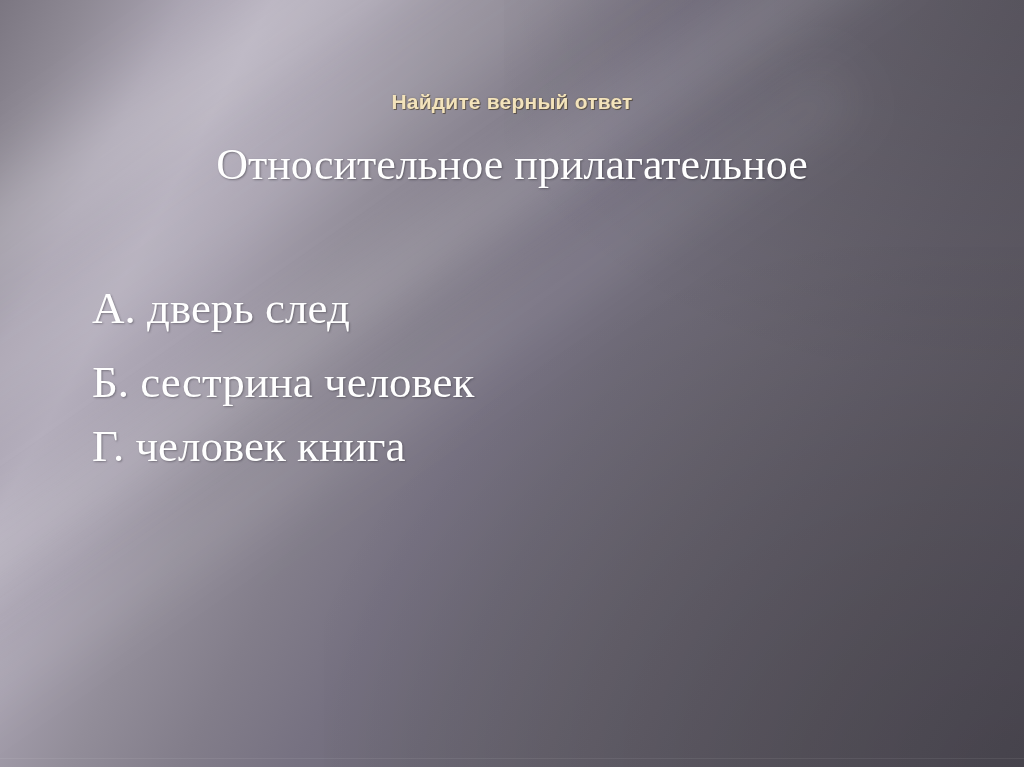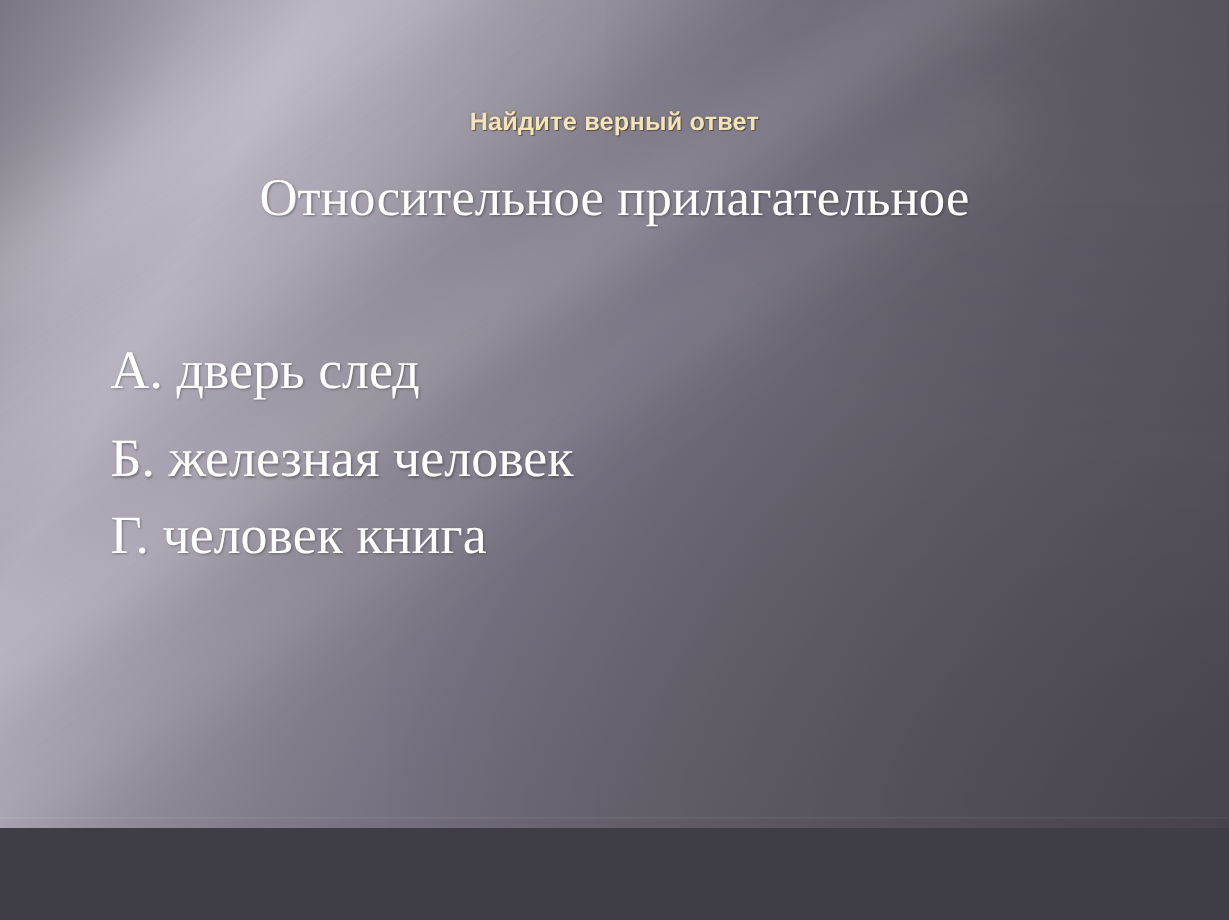--- a/index.html
+++ b/index.html
@@ -4,21 +4,21 @@
 <title>Slide</title>
 <style>
   html, body {
     margin: 0;
     padding: 0;
     background: #3f3d45;
   }
   #slide {
     position: relative;
     width: 1024px;
-    height: 690px;
+    height: 767px;
     overflow: hidden;
     font-family: "Liberation Serif", "DejaVu Serif", serif;
     
     background:
       linear-gradient(123deg,
         rgba(255,255,255,0.00) 0%,
         rgba(255,255,255,0.00) 100%),
       linear-gradient(118deg,
         #7b7681 0%,
         #8e8994 6%,
@@ -170,18 +170,18 @@
   <div class="streak" id="streak-d"></div>
   <div id="shadow-topright"></div>
   <div id="shadow-corner"></div>
 
   <div id="slide-title">Найдите верный ответ</div>
 
   <div id="slide-subtitle">Относительное прилагательное</div>
 
   <ul id="answer-list">
     <li class="answer-item gap-lg">А. дверь след</li>
-    <li class="answer-item gap-sm">Б. железная человек</li>
+    <li class="answer-item gap-sm">Б. сестрина человек</li>
     <li class="answer-item">Г. человек книга</li>
   </ul>
 
   <div id="bottom-edge"></div>
 </div>
 
 </body></html>

